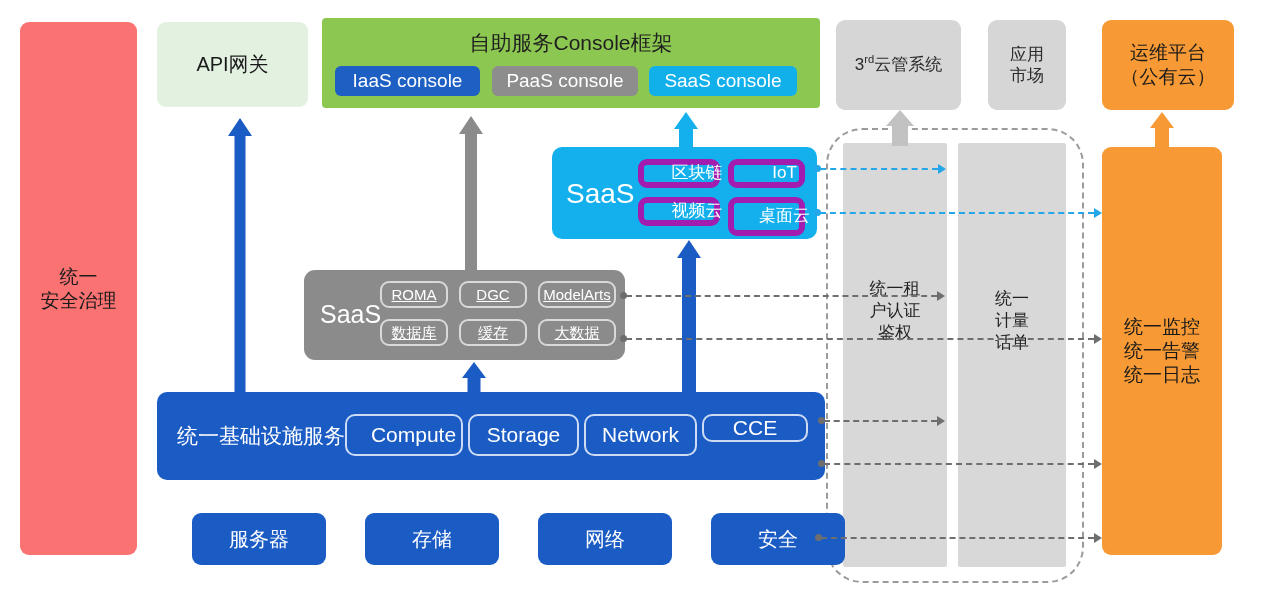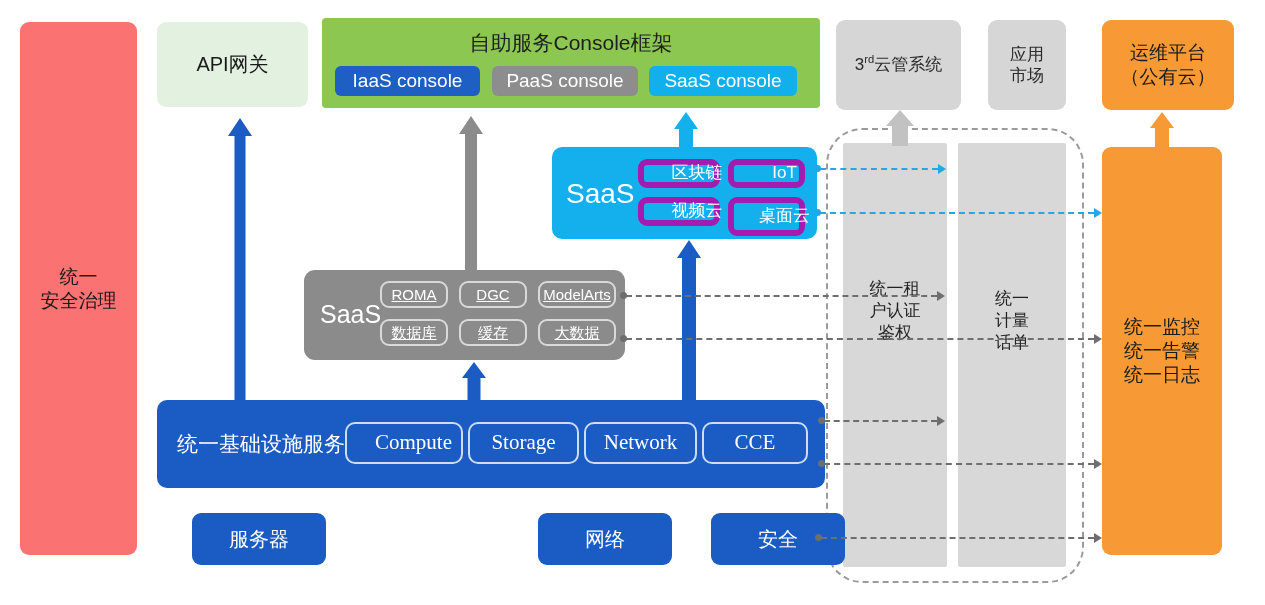--- a/index.html
+++ b/index.html
@@ -209,29 +209,30 @@
   <div class="box c-paas" style="left:304px;top:270px;width:321px;height:90px;display:block;">
     <span class="paas-label">SaaS</span>
     <div class="pill paas-chip" style="left:76px;top:11px;width:68px;height:27px;">ROMA</div>
     <div class="pill paas-chip" style="left:155px;top:11px;width:68px;height:27px;">DGC</div>
     <div class="pill paas-chip" style="left:234px;top:11px;width:78px;height:27px;">ModelArts</div>
     <div class="pill paas-chip" style="left:76px;top:49px;width:68px;height:27px;">数据库</div>
     <div class="pill paas-chip" style="left:155px;top:49px;width:68px;height:27px;">缓存</div>
     <div class="pill paas-chip" style="left:234px;top:49px;width:78px;height:27px;">大数据</div>
   </div>
 
-  <div class="box c-infra" style="left:157px;top:400px;width:668px;height:88px;display:block;font-family:Liberation Serif, serif;">
+  <div class="box c-infra" style="left:157px;top:392px;width:668px;height:88px;display:block;">
     <span class="infra-label">统一基础设施服务</span>
     <div class="pill infra-chip" style="left:188px;top:22px;width:118px;height:42px;padding-left:19px;">Compute</div>
     <div class="pill infra-chip" style="left:311px;top:22px;width:111px;height:42px;">Storage</div>
     <div class="pill infra-chip" style="left:427px;top:22px;width:113px;height:42px;">Network</div>
-    <div class="pill infra-chip" style="left:545px;top:22px;width:106px;height:42px;">CCE</div>
+    <div class="pill infra-chip" style="left:545px;top:22px;width:106px;height:28px;">CCE</div>
   </div>
 
   <div class="box c-res" style="left:164px;top:513px;width:134px;height:52px;">服务器</div>
+  <div class="box c-res" style="left:337px;top:513px;width:134px;height:52px;">存储</div>
   <div class="box c-res" style="left:510px;top:513px;width:134px;height:52px;">网络</div>
   <div class="box c-res" style="left:683px;top:513px;width:134px;height:52px;">安全</div>
 
   <div class="arrow-up" style="left:228px;top:118px;width:24px;height:284px;">
     <div class="head" style="border-bottom:18px solid #1a5bc4;"></div>
     <div class="shaft" style="top:17px;width:11px;height:267px;background:#1a5bc4;"></div>
   </div>
 
   <div class="arrow-up" style="left:458px;top:116px;width:26px;height:156px;">
     <div class="head" style="border-bottom:18px solid #8b8b8b;"></div>

